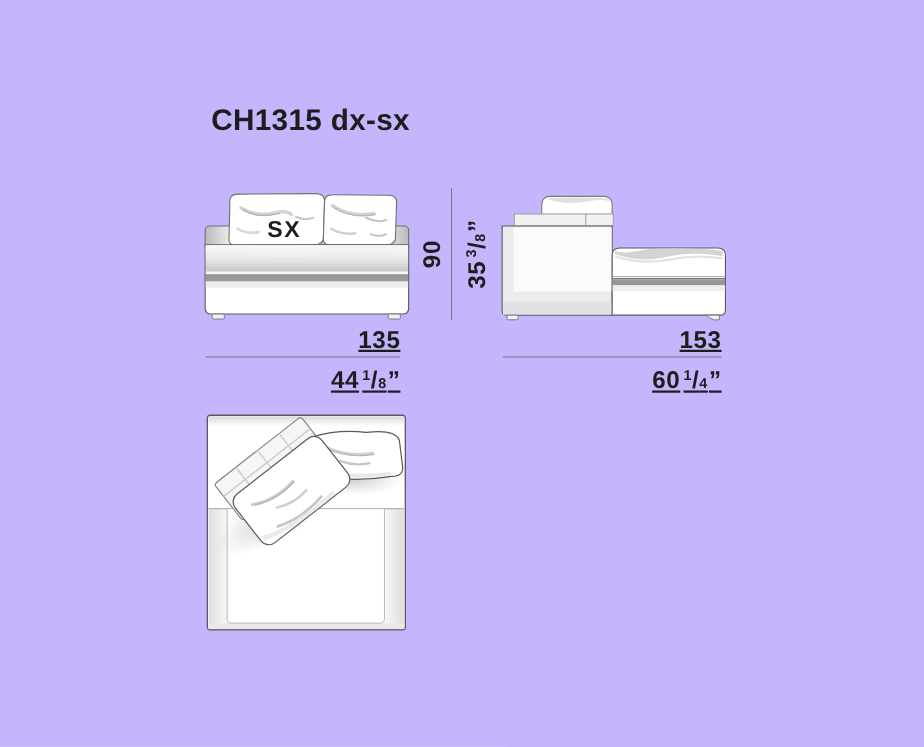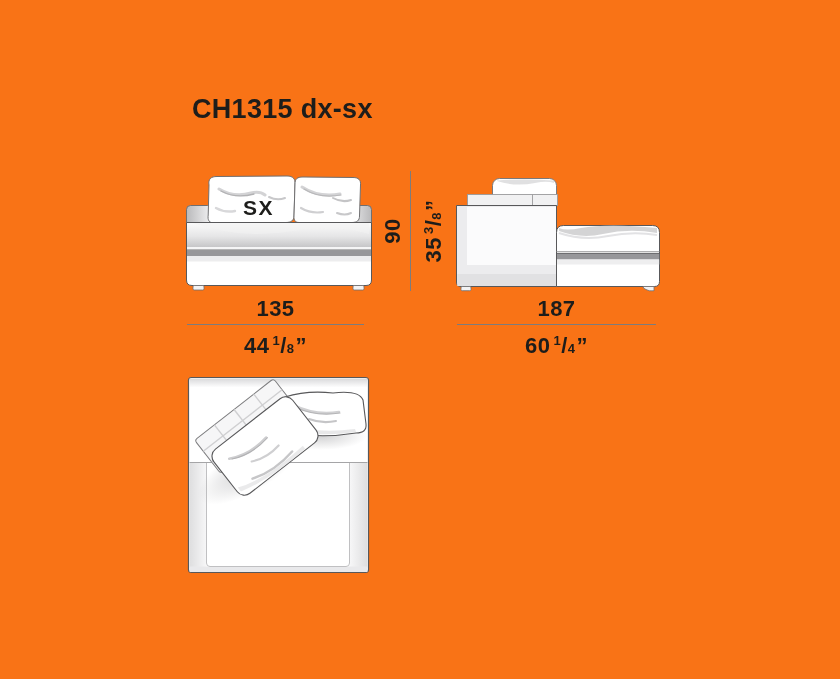--- a/index.html
+++ b/index.html
@@ -1,22 +1,22 @@
 <!DOCTYPE html>
 <html><head>
 <meta charset="utf-8">
 <style>
   html,body{margin:0;padding:0;background:#ffffff;}
-  .canvas{position:relative;width:840px;height:679px;background:#f97316;overflow:hidden;
+  .canvas{position:relative;width:840px;height:679px;background:#c4b5fd;overflow:hidden;
           font-family:"Liberation Sans","DejaVu Sans",sans-serif;color:#1d1d1b;}
   .abs{position:absolute;}
 
   .title{left:192px;top:94px;font-size:27px;font-weight:700;letter-spacing:0.3px;color:#1d1d1b;}
 
-  .dim-block{position:absolute;text-align:center;font-weight:700;color:#1d1d1b;}
+  .dim-block{position:absolute;text-align:right;font-weight:700;color:#1d1d1b;text-decoration:underline;}
   .dim-cm{font-size:22px;line-height:24px;letter-spacing:0.5px;}
   .dim-rule{height:1px;background:#7c7c7e;margin:3px 0 2px;}
   .dim-inch{font-size:22px;line-height:27px;letter-spacing:0.5px;white-space:nowrap;}
   .fnum{font-size:13px;vertical-align:8px;margin-left:3px;}
   .fslash{font-size:22px;}
   .fden{font-size:13px;vertical-align:0px;}
   .fquote{margin-left:1px;}
 
   .vdim{position:absolute;left:381px;top:171px;width:66px;height:120px;}
   .vdim .vcm{position:absolute;left:-48px;top:48px;width:120px;height:24px;line-height:24px;
@@ -126,21 +126,21 @@
     <path d="M190,112.5 L201,112.5 L201,116.7 Q196,117.5 193,115.5 Q190,114.5 190,112.5 Z" fill="#f2f2f3" stroke="#6f6f71" stroke-width="0.8"></path>
   </svg>
 
   <div class="dim-block" style="left:187px;top:297px;width:177px">
     <div class="dim-cm">135</div>
     <div class="dim-rule"></div>
     <div class="dim-inch"><span>44</span><span class="fnum">1</span><span class="fslash">/</span><span class="fden">8</span><span class="fquote">”</span></div>
   </div>
 
   <div class="dim-block" style="left:457px;top:297px;width:199px">
-    <div class="dim-cm">187</div>
+    <div class="dim-cm">153</div>
     <div class="dim-rule"></div>
     <div class="dim-inch"><span>60</span><span class="fnum">1</span><span class="fslash">/</span><span class="fden">4</span><span class="fquote">”</span></div>
   </div>
 
   <svg class="abs" style="left:185px;top:374px" width="186" height="202" viewBox="0 0 186 202">
     <defs>
       <linearGradient id="topEdge" x1="0" y1="0" x2="0" y2="1">
         <stop offset="0" stop-color="#d9d9db"></stop>
           <stop offset="1" stop-color="#d9d9db" stop-opacity="0"></stop>
       </linearGradient>

